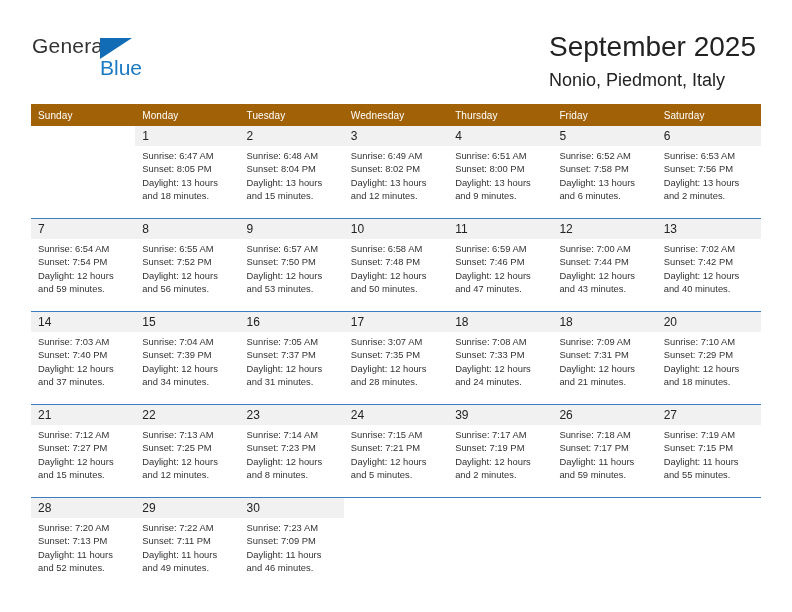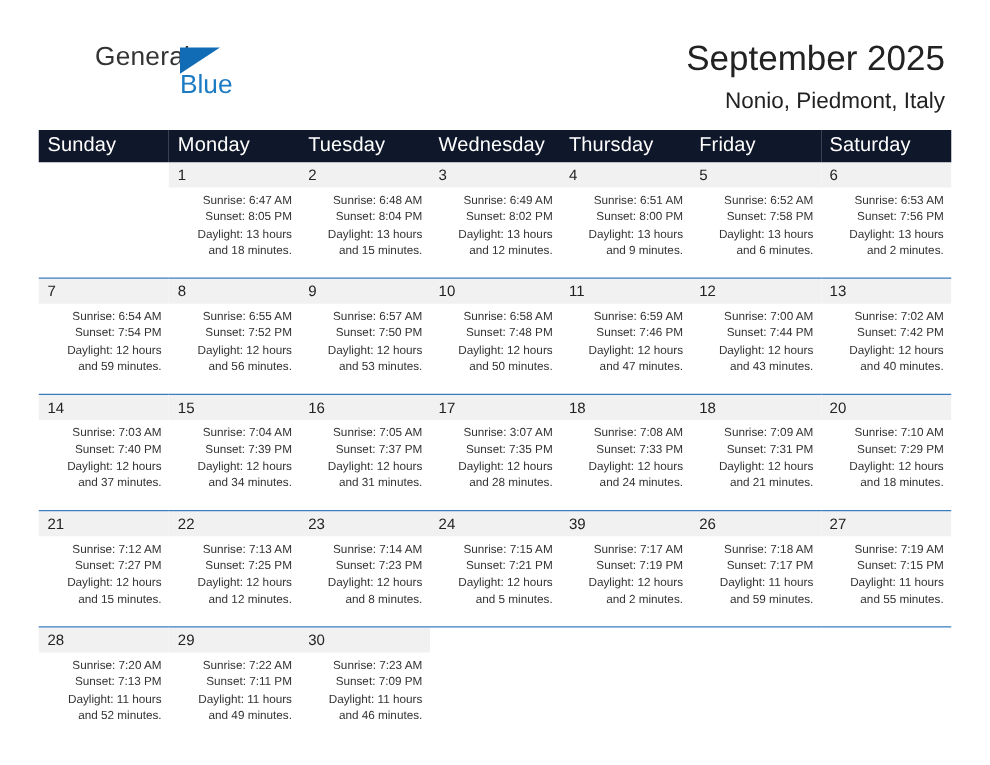--- a/index.html
+++ b/index.html
@@ -27,21 +27,20 @@
     left: 0;
     right: 0;
     height: 100px;
   }
   .logo {
     position: absolute;
     left: 32px;
     top: 34px;
     width: 130px;
     height: 48px;
-    margin-left: 44px;
   }
   .logo-general {
     position: absolute;
     left: 0;
     top: 0;
     font-size: 21px;
     letter-spacing: 0.2px;
     color: #333333;
     font-family: "Liberation Sans", sans-serif;
   }
@@ -59,21 +58,20 @@
     left: 68px;
     top: 22px;
     font-size: 21px;
     color: #1B7AC4;
     font-family: "Liberation Sans", sans-serif;
   }
   .title-block {
     position: absolute;
     right: 36px;
     top: 30px;
-    text-align: right;
   }
   .month-title {
     font-size: 28px;
     color: #222222;
     font-weight: normal;
     line-height: 34px;
     white-space: nowrap;
   }
   .location {
     font-size: 18px;
@@ -89,23 +87,23 @@
     left: 31px;
     top: 104px;
     width: 730px;
   }
   .cal-table {
     width: 730px;
     border-collapse: collapse;
     table-layout: fixed;
   }
   .cal-table th {
-    background: #0f172a;
+    background: #a16207;
     color: #ffffff;
-    font-size: 16px;
+    font-size: 10px;
     font-weight: normal;
     text-align: left;
     padding: 4px 0 4px 7px;
     height: 14px;
     letter-spacing: 0.1px;
   }
   .cal-table td {
     vertical-align: top;
     padding: 0;
     border-top: 1px solid #3B7CBF;
@@ -122,21 +120,20 @@
     height: 14px;
     line-height: 14px;
   }
   .daynum.empty {
     background: #ffffff;
     color: transparent;
   }
   .cell-body {
     padding: 3px 6px 0 7px;
     height: 69px;
-    text-align: right;
   }
   .cell-line {
     font-size: 9.4px;
     line-height: 13.4px;
     color: #333333;
     white-space: nowrap;
   }
   .cell-body.empty .cell-line {
     visibility: hidden;
   }

